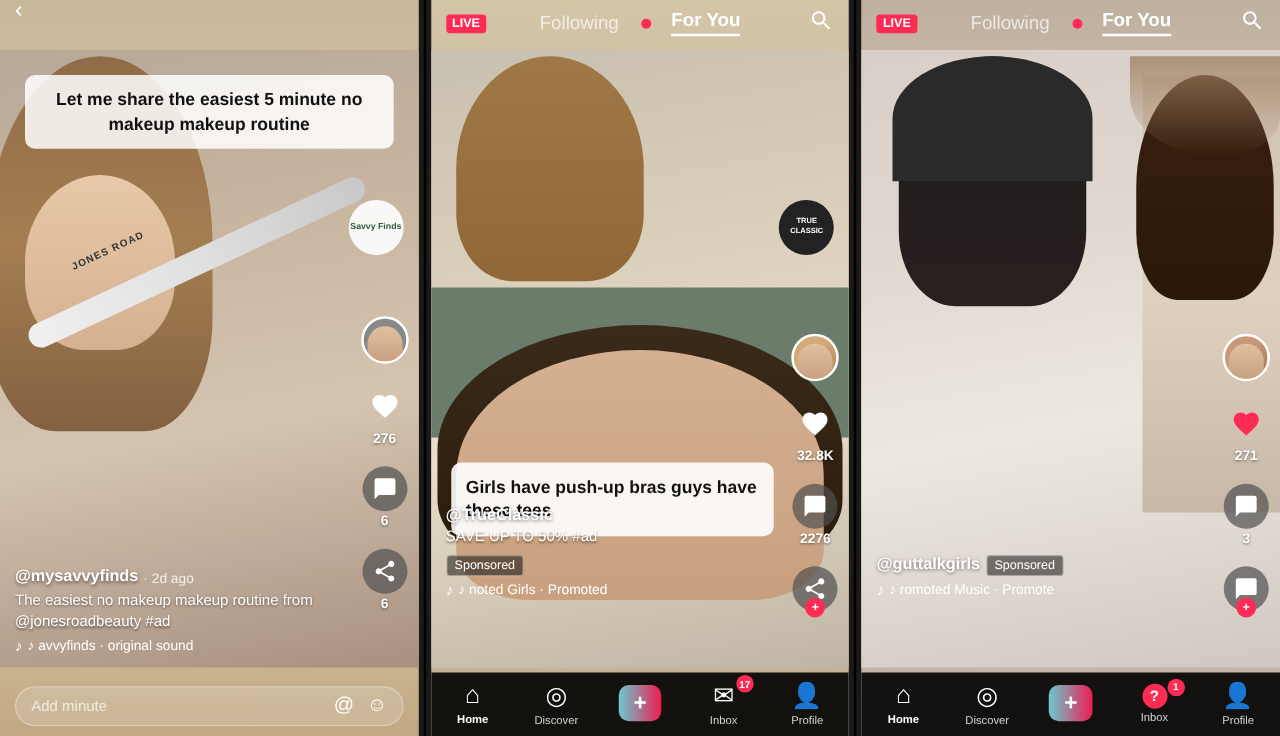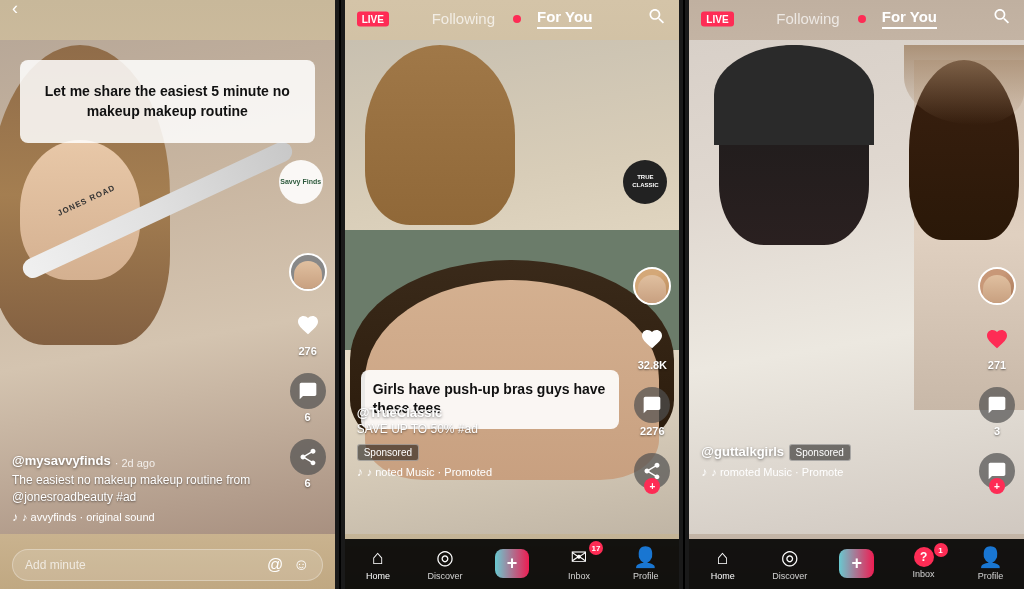--- a/index.html
+++ b/index.html
@@ -97,21 +97,21 @@
     }
 
     
     .caption-box-1 {
       position: absolute;
       top: 60px;
       left: 20px;
       right: 20px;
       background: rgba(255,255,255,0.85);
       border-radius: 8px;
-      padding: 22px 14px;
+      padding: 10px 14px;
       font-size: 14px;
       font-weight: 600;
       color: #111;
       text-align: center;
       line-height: 1.4;
     }
     .brand-badge {
       position: absolute;
       top: 160px;
       right: 12px;
@@ -279,21 +279,21 @@
       min-width: 40px;
     }
     .nav-item-icon {
       font-size: 20px;
       color: white;
     }
     .nav-item-label {
       font-size: 9px;
       color: rgba(255,255,255,0.8);
     }
-    .nav-item-label.active { color: white; font-weight: 400; }
+    .nav-item-label.active { color: white; font-weight: 700; }
     .create-btn {
       background: linear-gradient(90deg, #69c9d0, #ee1d52);
       border-radius: 8px;
       padding: 4px 12px;
       display: flex;
       align-items: center;
       gap: 2px;
       color: white;
       font-size: 20px;
       font-weight: 300;
@@ -691,21 +691,21 @@
       </div>
     </div>
 
     <div class="bottom-info" style="bottom:110px">
       <span class="username">@TrueClassic</span>
       <div class="description">SAVE UP TO 50%
 #ad</div>
       <span class="sponsored-tag">Sponsored</span>
       <div class="music-info">
         <span class="music-icon">♪</span>
-        <span>♪  noted Music · Promoted</span>
+        <span>♪  noted Girls · Promoted</span>
       </div>
     </div>
 
     <div class="bottom-nav">
       <div class="nav-item">
         <span class="nav-item-icon">⌂</span>
         <span class="nav-item-label active">Home</span>
       </div>
       <div class="nav-item">
         <span class="nav-item-icon">◎</span>

